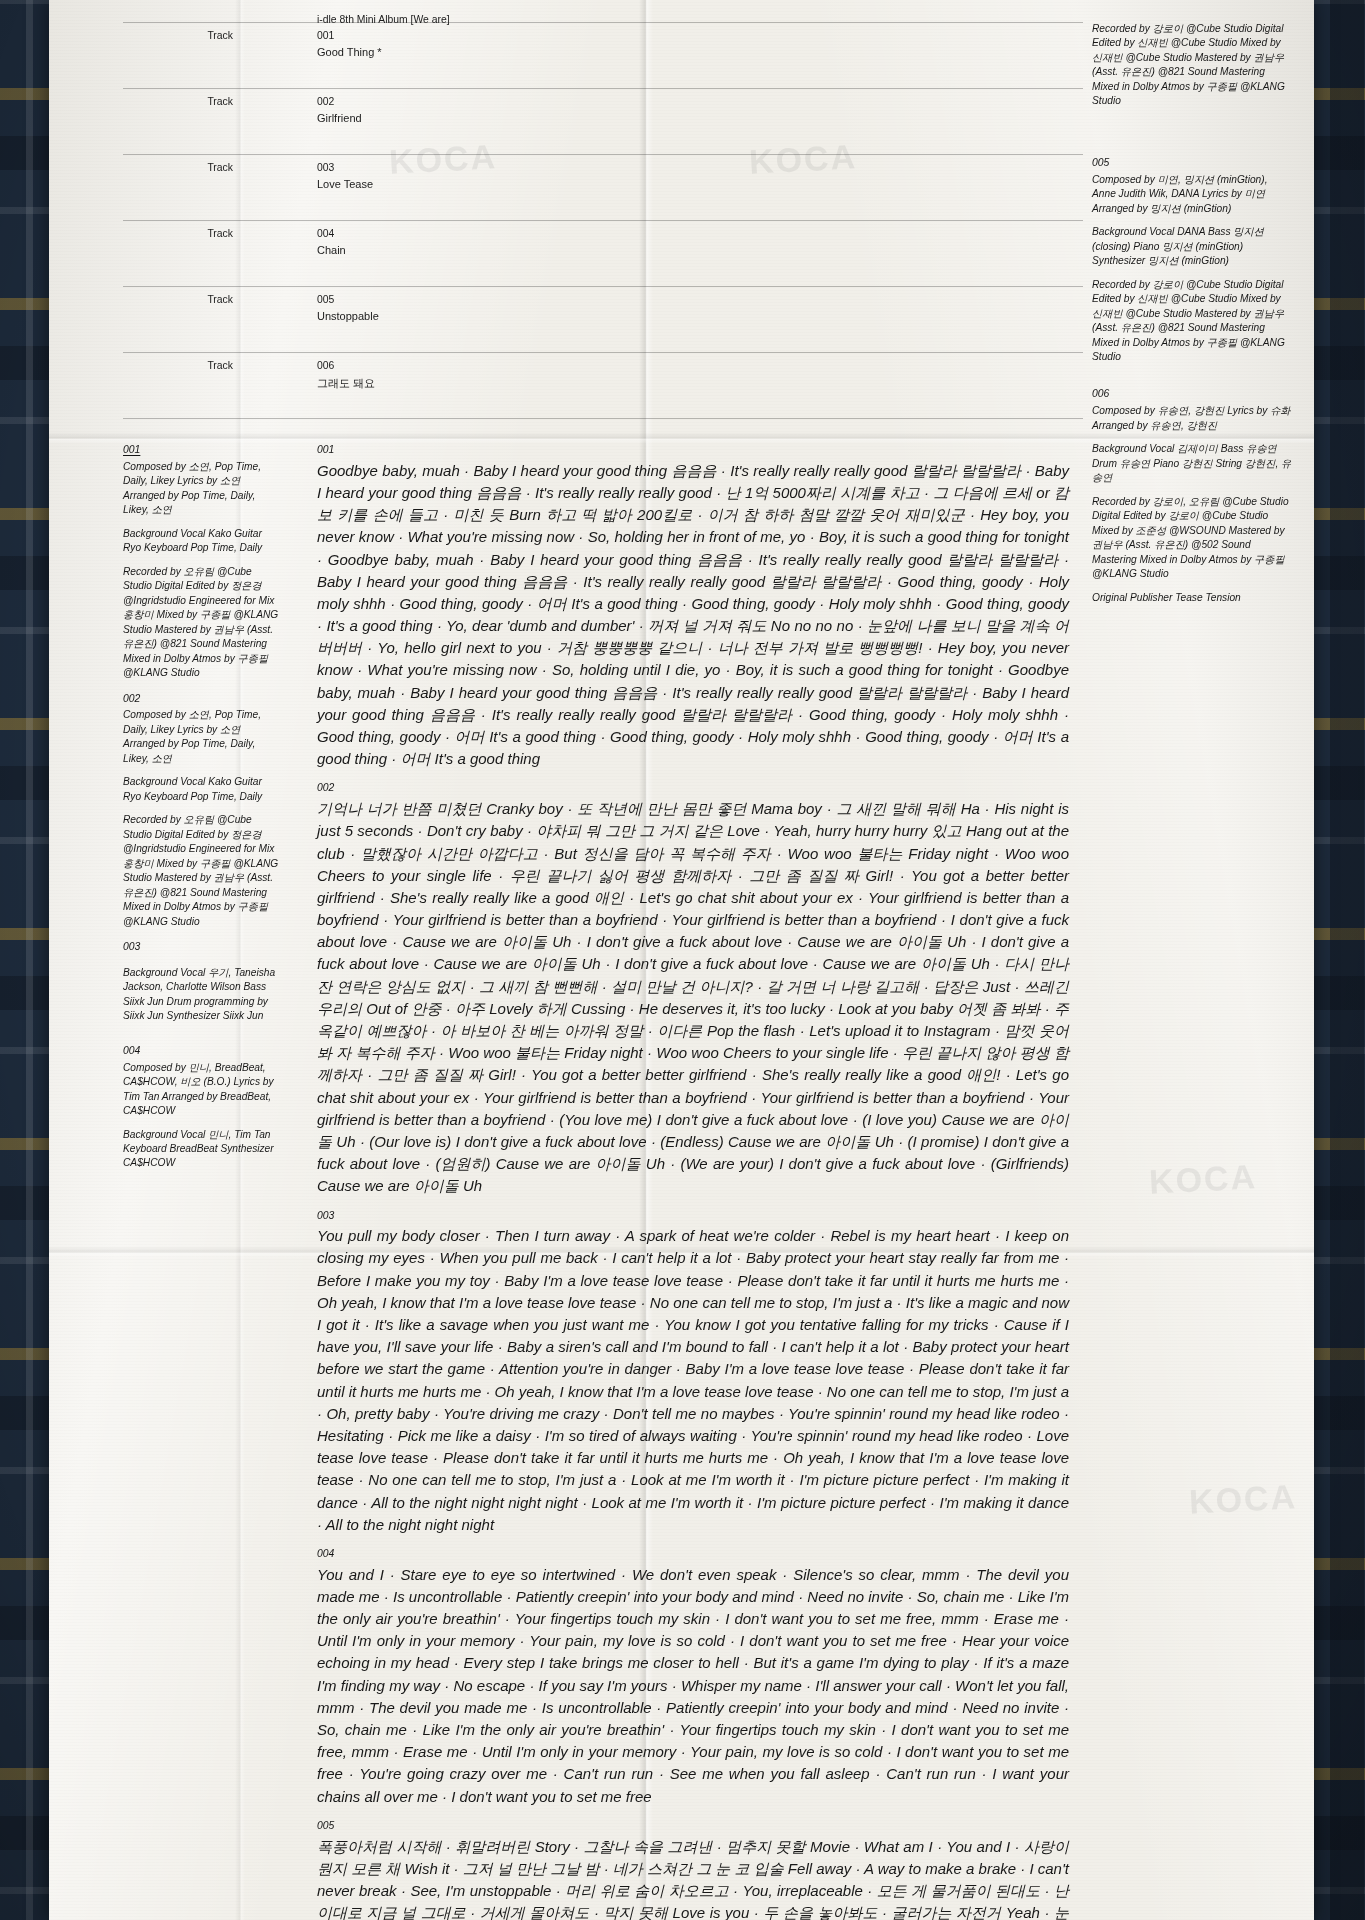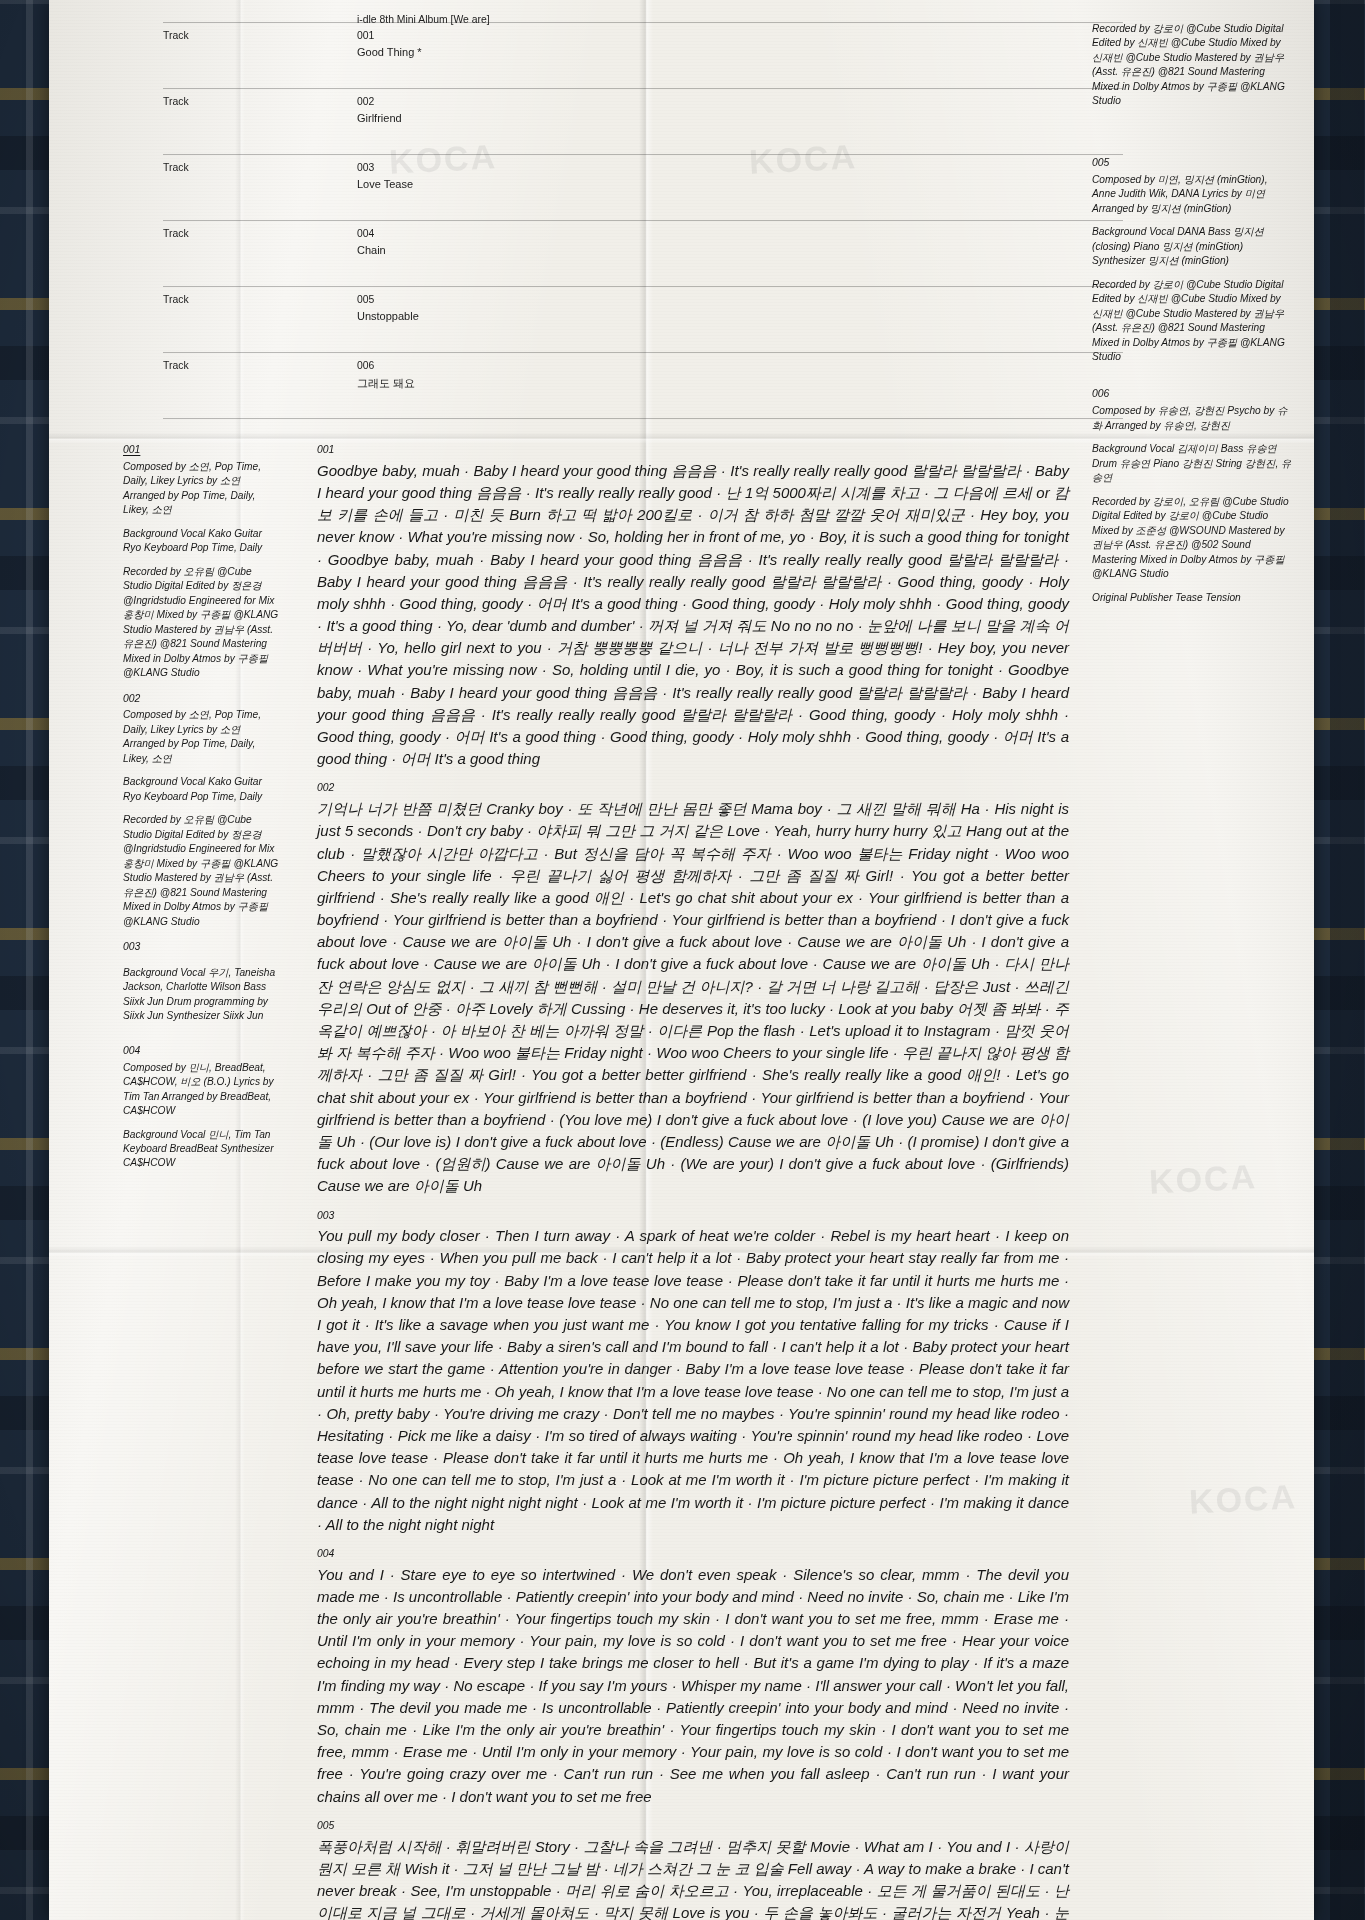--- a/index.html
+++ b/index.html
@@ -120,31 +120,32 @@
     color: #141414;
   }
   .u { text-decoration: underline; text-underline-offset: 2px; }
   .lyr {
     text-align: justify;
     font-size: 15px;
     line-height: 1.48;
   }
 
   
-  .tracklist { position: absolute; left: 74px; top: 22px; width: 960px; margin-left: 40px; }
+  .tracklist { position: absolute; left: 74px; top: 22px; width: 960px; }
   .tl-row {
     position: relative;
     height: 66px;
   }
   .tl-label {
     position: absolute;
     left: 0;
     top: 8px;
     width: 110px;
     font-size: 10.4px;
+    text-align: right;
   }
   .tl-no {
     position: absolute;
     left: 194px;
     top: 8px;
     font-size: 10.4px;
   }
   .tl-title {
     position: absolute;
     left: 194px;
@@ -296,21 +297,21 @@
       <div class="num">005</div>
       <div>Composed by 미연, 밍지션 (minGtion), Anne Judith Wik, DANA   Lyrics by 미연   Arranged by 밍지션 (minGtion)</div>
       <div class="gap"></div>
       <div>Background Vocal DANA   Bass 밍지션 (closing)   Piano 밍지션 (minGtion)   Synthesizer 밍지션 (minGtion)</div>
       <div class="gap"></div>
       <div>Recorded by 강로이 @Cube Studio   Digital Edited by 신재빈 @Cube Studio   Mixed by 신재빈 @Cube Studio   Mastered by 권남우 (Asst. 유은진) @821 Sound Mastering   Mixed in Dolby Atmos by 구종필 @KLANG Studio</div>
     </div>
     <div style="height:12px"></div>
     <div class="blk">
       <div class="num">006</div>
-      <div>Composed by 유송연, 강현진   Psycho by 슈화   Arranged by 유송연, 강현진</div>
+      <div>Composed by 유송연, 강현진   Lyrics by 슈화   Arranged by 유송연, 강현진</div>
       <div class="gap"></div>
       <div>Background Vocal 김제이미   Bass 유송연   Drum 유송연   Piano 강현진   String 강현진, 유송연</div>
       <div class="gap"></div>
       <div>Recorded by 강로이, 오유림 @Cube Studio   Digital Edited by 강로이 @Cube Studio   Mixed by 조준성 @WSOUND   Mastered by 권남우 (Asst. 유은진) @502 Sound Mastering   Mixed in Dolby Atmos by 구종필 @KLANG Studio</div>
       <div class="gap"></div>
       <div>Original Publisher Tease Tension</div>
     </div>
   </div>
 
 </div>

